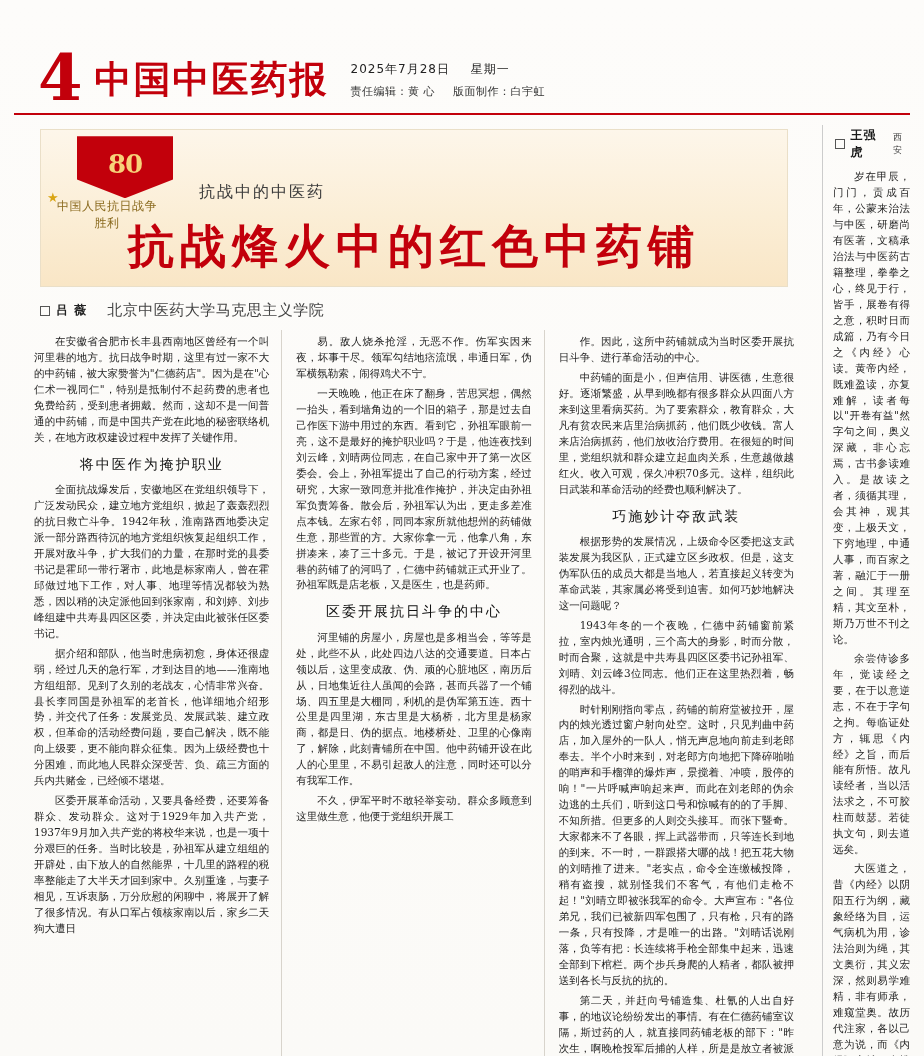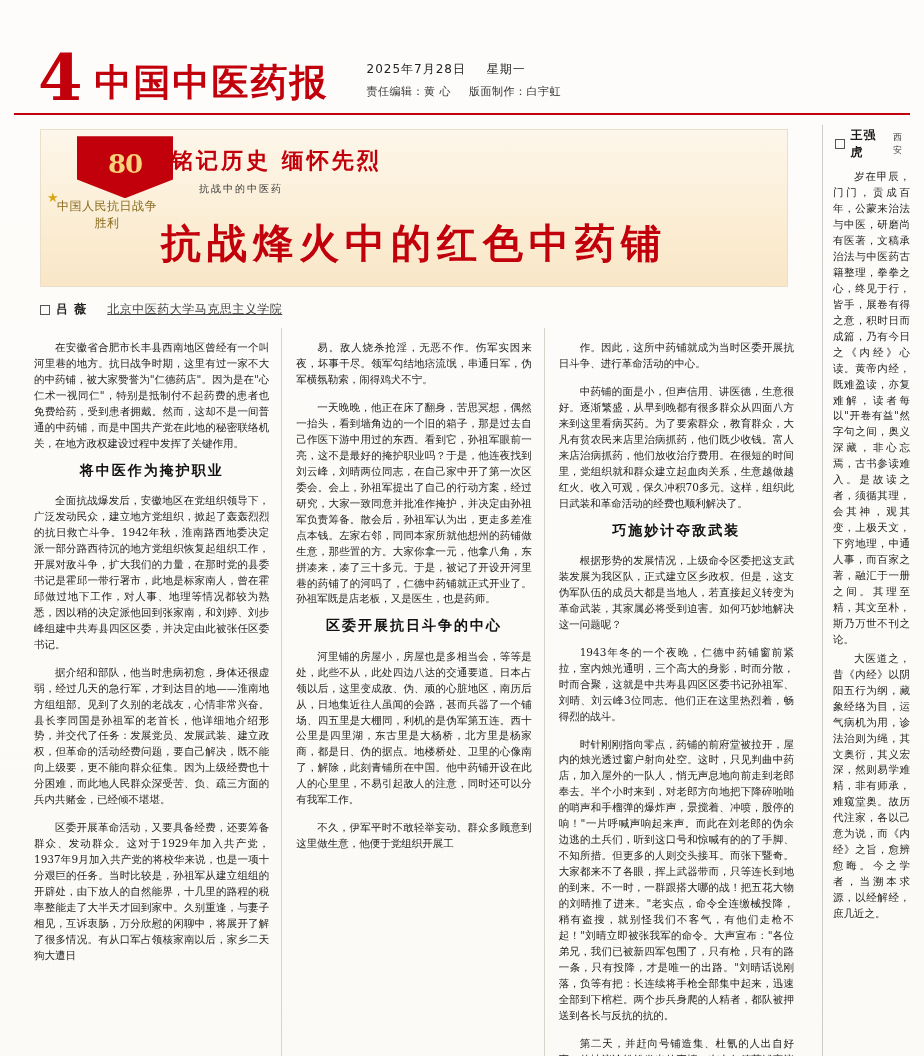--- a/index.html
+++ b/index.html
@@ -24,25 +24,25 @@
     position:relative;
   }
   .page-num{
     font-family:"DejaVu Serif","Liberation Serif",serif;
     font-size:64px;line-height:0.8;font-weight:bold;
     color:#c2000b;
     margin-right:14px;
     letter-spacing:-2px;
   }
   .paper-name{
-    font-family:Liberation Sans, sans-serif;
+    font-family:Liberation Mono, monospace;
     font-size:37px;font-weight:bold;color:#c2000b;
     letter-spacing:2px;
     line-height:1;
-    margin-right:38px;
+    margin-right:22px;
     padding-bottom:2px;
   }
   .mast-meta{
     padding-bottom:4px;
   }
   .mast-date{
     font-size:12px;color:#222;letter-spacing:1px;margin-bottom:6px;
   }
   .mast-date span{margin-right:16px;}
   .mast-credits{
@@ -99,42 +99,42 @@
     color:#d9a514;font-size:13px;
   }
   .banner-title{
     position:absolute;left:130px;top:16px;
     font-family:"DejaVu Serif","Liberation Serif",serif;
     font-size:22px;font-weight:bold;color:#c2000b;letter-spacing:3px;
   }
   .banner-sub{
     position:absolute;left:158px;top:52px;
     font-family:"DejaVu Serif","Liberation Serif",serif;
-    font-size:10px;color:#3b3b3b;letter-spacing:2px;
+    font-size:16px;color:#3b3b3b;letter-spacing:2px;
   }
   .banner-head{
     position:absolute;left:0;right:0;top:86px;
     text-align:center;
     font-family:"DejaVu Serif","Liberation Serif",serif;
-    font-size:40px;font-weight:bold;color:#c2000b;
+    font-size:46px;font-weight:bold;color:#c2000b;
     letter-spacing:6px;
   }
 
   
   .byline{
     margin:14px 26px 4px 26px;
     font-size:11px;color:#222;
     display:flex;align-items:center;
   }
   .sqbox{
     display:inline-block;width:8px;height:8px;border:1px solid #555;
     margin-right:6px;
   }
   .byline .author{font-weight:bold;font-size:12px;margin-right:20px;letter-spacing:1px;}
-  .byline .affil{color:#444;font-size:12px;letter-spacing:.5px;text-decoration:underline;}
+  .byline .affil{color:#444;font-size:15px;letter-spacing:.5px;}
 
   
   .cols{
     display:flex;
     margin:6px 20px 0 20px;
     gap:14px;
     flex:1;
     min-height:0;
   }
   .col{
@@ -142,24 +142,24 @@
     font-family:"DejaVu Serif","Liberation Serif",serif;
     font-size:10.5px;
     line-height:1.52;
     color:#1d1d1d;
     text-align:justify;
     border-right:1px solid #d8d4cc;
     padding-right:12px;
     overflow:hidden;
   }
   .col:last-child{border-right:none;padding-right:0;}
-  .col p{margin:12px 0 2px 0;text-indent:2em;}
+  .col p{margin:4px 0 2px 0;text-indent:2em;}
   .sec-head{
     font-family:"DejaVu Serif","Liberation Serif",serif;
-    font-weight:bold;font-size:14px;color:#111;
+    font-weight:normal;font-size:14px;color:#111;
     text-align:center;letter-spacing:2px;
     margin:8px 0 7px 0;
   }
   
   .rc-byline{
     font-size:11px;margin:2px 0 8px 2px;display:flex;align-items:center;
   }
   .rc-byline .author{font-weight:bold;font-size:12px;letter-spacing:1px;margin-right:6px;}
   .rc-byline .affil{font-size:9px;color:#444;}
   .rc-body{
@@ -191,21 +191,20 @@
   <div class="content">
 
     <div class="left-zone">
 
       <div class="banner">
         <div class="emblem">
           <span class="emblem-80">80</span>
         </div>
         <div class="star">★</div>
         <div class="emblem-sub">中国人民抗日战争胜利</div>
-        <div class="banner-title">铭记历史 缅怀先烈</div>
         <div class="banner-sub">抗战中的中医药</div>
         <div class="banner-head">抗战烽火中的红色中药铺</div>
       </div>
 
       <div class="byline">
         <span class="sqbox"></span>
         <span class="author">吕 薇</span>
         <span class="affil">北京中医药大学马克思主义学院</span>
       </div>
 
@@ -241,19 +240,20 @@
     </div>
 
     <div class="right-col">
       <div class="rc-byline">
         <span class="sqbox"></span>
         <span class="author">王强虎</span>
         <span class="affil">西安</span>
       </div>
       <div class="rc-body">
         <p>岁在甲辰，门门，贡成百年，公蒙来治法与中医，研磨尚有医著，文稿承治法与中医药古籍整理，拳拳之心，终见于行，皆手，展卷有得之意，积时日而成篇，乃有今日之《内经》心读。黄帝内经，既难盈读，亦复难解，读者每以"开卷有益"然字句之间，奥义深藏，非心忘焉，古书参读难入。是故读之者，须循其理，会其神，观其变，上极天文，下穷地理，中通人事，而百家之著，融汇于一册之间。其理至精，其文至朴，斯乃万世不刊之论。</p>
+        <p>余尝侍诊多年，觉读经之要，在于以意逆志，不在于字句之拘。每临证处方，辄思《内经》之旨，而后能有所悟。故凡读经者，当以活法求之，不可胶柱而鼓瑟。若徒执文句，则去道远矣。</p>
         <p>大医道之，昔《内经》以阴阳五行为纲，藏象经络为目，运气病机为用，诊法治则为绳，其文奥衍，其义宏深，然则易学难精，非有师承，难窥堂奥。故历代注家，各以己意为说，而《内经》之旨，愈辨愈晦。今之学者，当溯本求源，以经解经，庶几近之。</p>
 
       </div>
     </div>
 
   </div>
 </div>
 
 </body></html>

